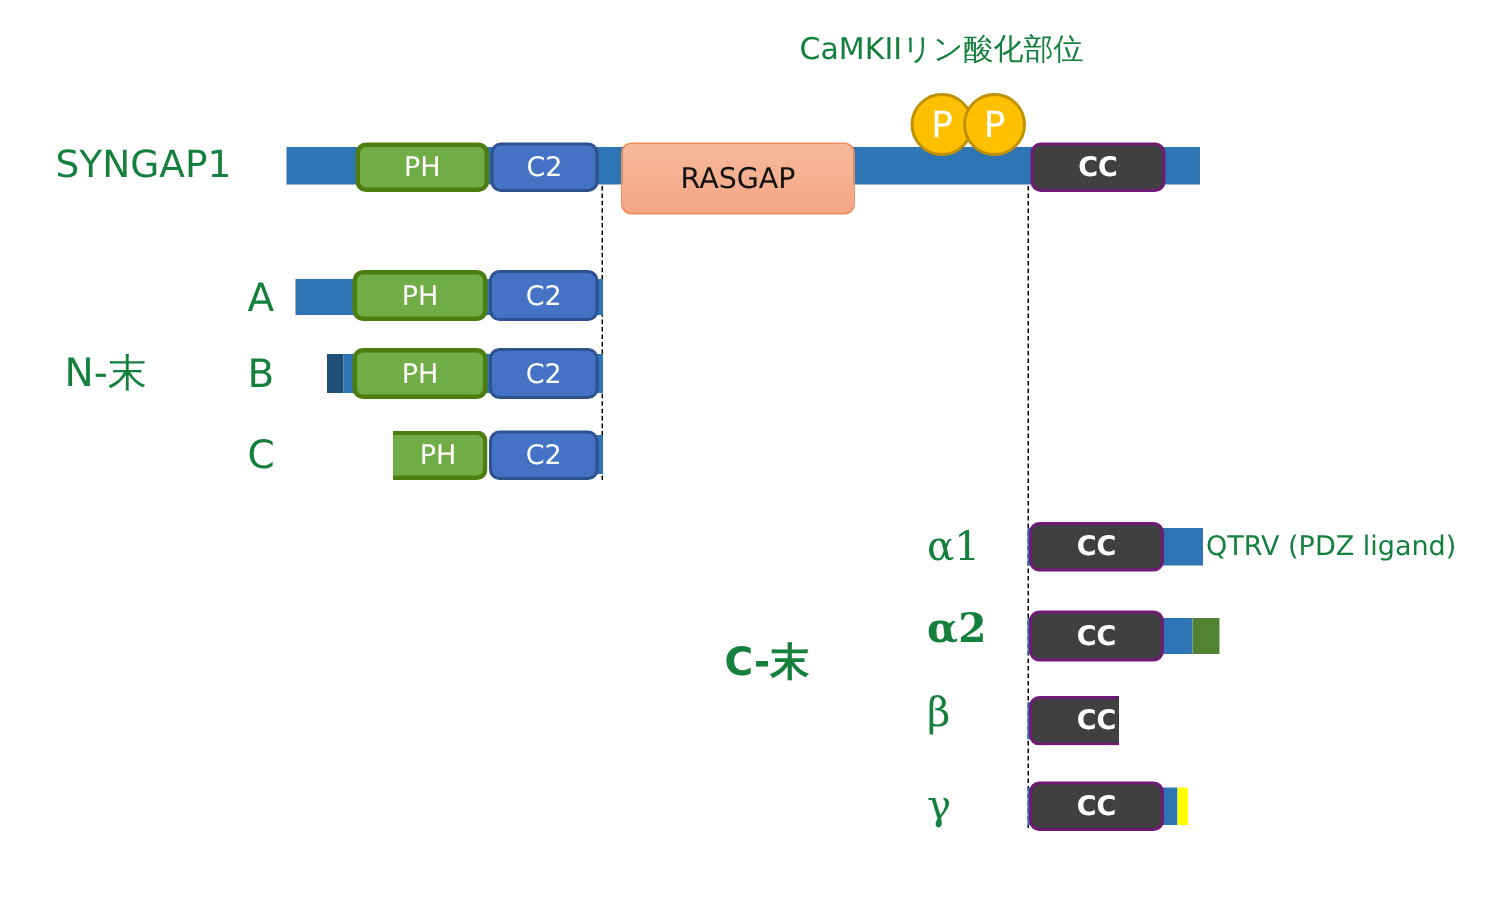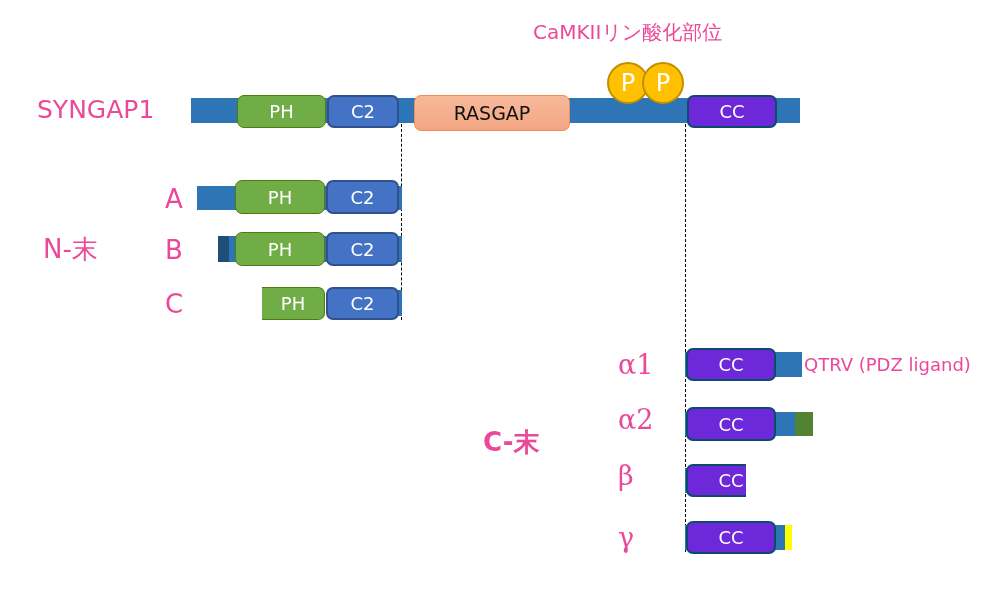--- a/index.html
+++ b/index.html
@@ -1,46 +1,46 @@
 <!DOCTYPE html>
 <html><head>
   <meta charset="utf-8">
   <style>
     html, body { margin: 0; padding: 0; background: #ffffff; }
     body { width: 1008px; height: 613px; position: relative; overflow: hidden;
            font-family: "DejaVu Sans", "Liberation Sans", sans-serif; }
-    .lbl { position: absolute; color: #ec4899; white-space: nowrap; line-height: 1; }
+    .lbl { position: absolute; color: #15803d; white-space: nowrap; line-height: 1; }
     .big { font-size: 25px; }
     .side { font-size: 26px; }
     .greek { font-family: "DejaVu Serif", "Liberation Serif", serif; font-size: 27px; }
     .bar { position: absolute; background: #2e75b6; }
     .dom { position: absolute; box-sizing: border-box; border-radius: 7px;
            display: flex; align-items: center; justify-content: center;
            font-size: 18px; color: #ffffff; }
-    .ph { background: #70ad47; border: 1px solid #4d7c0f; }
+    .ph { background: #70ad47; border: 3px solid #4d7c0f; }
     .c2 { background: #4472c4; border: 2px solid #2f528f; }
-    .cc { background: #6d28d9; border: 2px solid #0c4a6e; }
+    .cc { background: #404040; border: 2px solid #701a75; font-weight: bold; }
     .rasgap { background: #f4b183; border: 1.5px solid #f08c5a; color: #111; font-size: 19px;
               background: linear-gradient(#f7b99a, #f3a684); }
     .pcirc { position: absolute; width: 42px; height: 42px; border-radius: 50%;
              background: #ffc000; border: 2px solid #bf9000; box-sizing: border-box;
              display: flex; align-items: center; justify-content: center;
              color: #fff; font-size: 24px; }
     .dash { position: absolute; width: 0; border-left: 1.3px dashed #000; }
   </style>
 </head>
 <body>
 
 <div class="lbl" style="left:533px; top:22px; font-size:20px;">CaMKIIリン酸化部位</div>
 
 <div class="lbl big" style="left:37px; top:97px;">SYNGAP1</div>
 <div class="bar" style="left:191px; top:98px; width:609px; height:25px;"></div>
 <div class="dom ph" style="left:237px; top:95px; width:89px; height:33px;">PH</div>
 <div class="dom c2" style="left:327px; top:95px; width:72px; height:33px;">C2</div>
-<div class="dom rasgap" style="left:414px; top:95px; width:156px; height:36px;">RASGAP</div>
+<div class="dom rasgap" style="left:414px; top:95px; width:156px; height:48px;">RASGAP</div>
 <div class="dom cc" style="left:687px; top:95px; width:90px; height:33px;">CC</div>
 <div class="pcirc" style="left:607px; top:62px;">P</div>
 <div class="pcirc" style="left:642px; top:62px;">P</div>
 
 <div class="dash" style="left:401px; top:124px; height:196px;"></div>
 <div class="dash" style="left:685px; top:124px; height:428px;"></div>
 
 <div class="lbl side" style="left:43px; top:236px;">N-末</div>
 
 <div class="lbl side" style="left:165px; top:186px;">A</div>
@@ -59,21 +59,21 @@
 <div class="dom ph" style="left:262px; top:287px; width:63px; height:33px; border-left:none; border-top-left-radius:0; border-bottom-left-radius:0;">PH</div>
 <div class="dom c2" style="left:326px; top:287px; width:73px; height:33px;">C2</div>
 
 <div class="lbl side" style="left:483px; top:429px;font-weight:bold;">C-末</div>
 
 <div class="lbl greek" style="left:618px; top:351px;text-align:right;">α1</div>
 <div class="bar" style="left:685px; top:352px; width:117px; height:25px;"></div>
 <div class="dom cc" style="left:686px; top:348px; width:90px; height:33px;">CC</div>
 <div class="lbl" style="left:804px; top:356px; font-size:18px;">QTRV (PDZ ligand)</div>
 
-<div class="lbl greek" style="left:618px; top:406px;">α2</div>
+<div class="lbl greek" style="left:618px; top:406px;font-weight:bold;">α2</div>
 <div class="bar" style="left:685px; top:412px; width:110px; height:24px;"></div>
 <div class="bar" style="left:795px; top:412px; width:18px; height:24px; background:#548235;"></div>
 <div class="dom cc" style="left:686px; top:407px; width:90px; height:34px;">CC</div>
 
 <div class="lbl greek" style="left:618px; top:462px;">β</div>
 <div class="bar" style="left:685px; top:468px; width:4px; height:25px;"></div>
 <div class="dom cc" style="left:686px; top:464px; width:60px; height:33px; border-right:none; border-top-right-radius:0; border-bottom-right-radius:0; padding-left:28px;">CC</div>
 
 <div class="lbl greek" style="left:618px; top:524px;">γ</div>
 <div class="bar" style="left:685px; top:525px; width:100px; height:25px;"></div>

